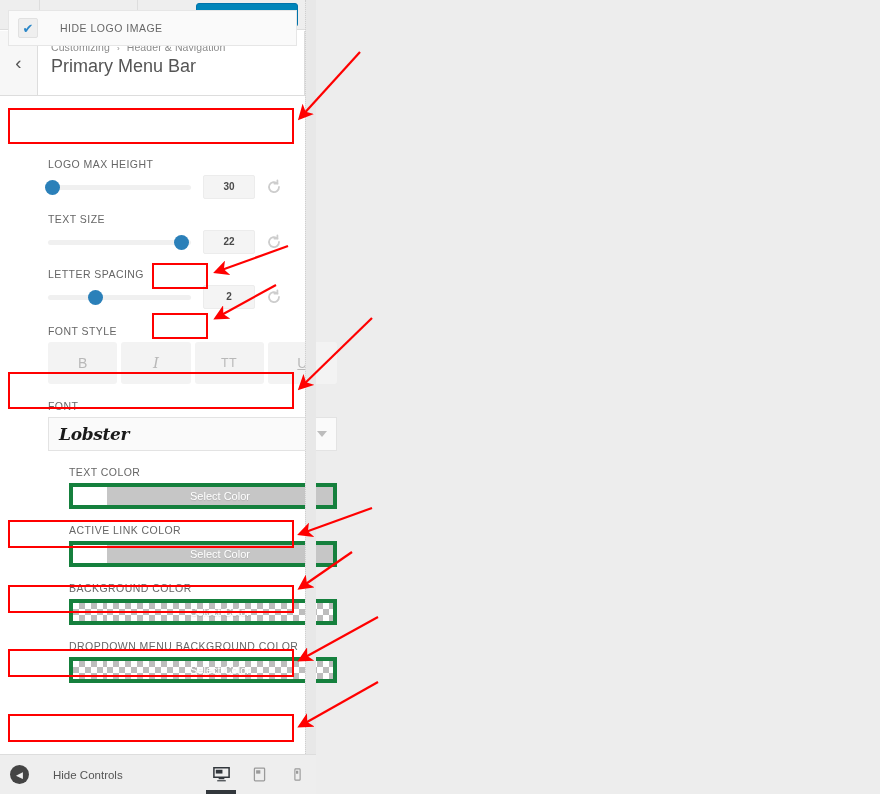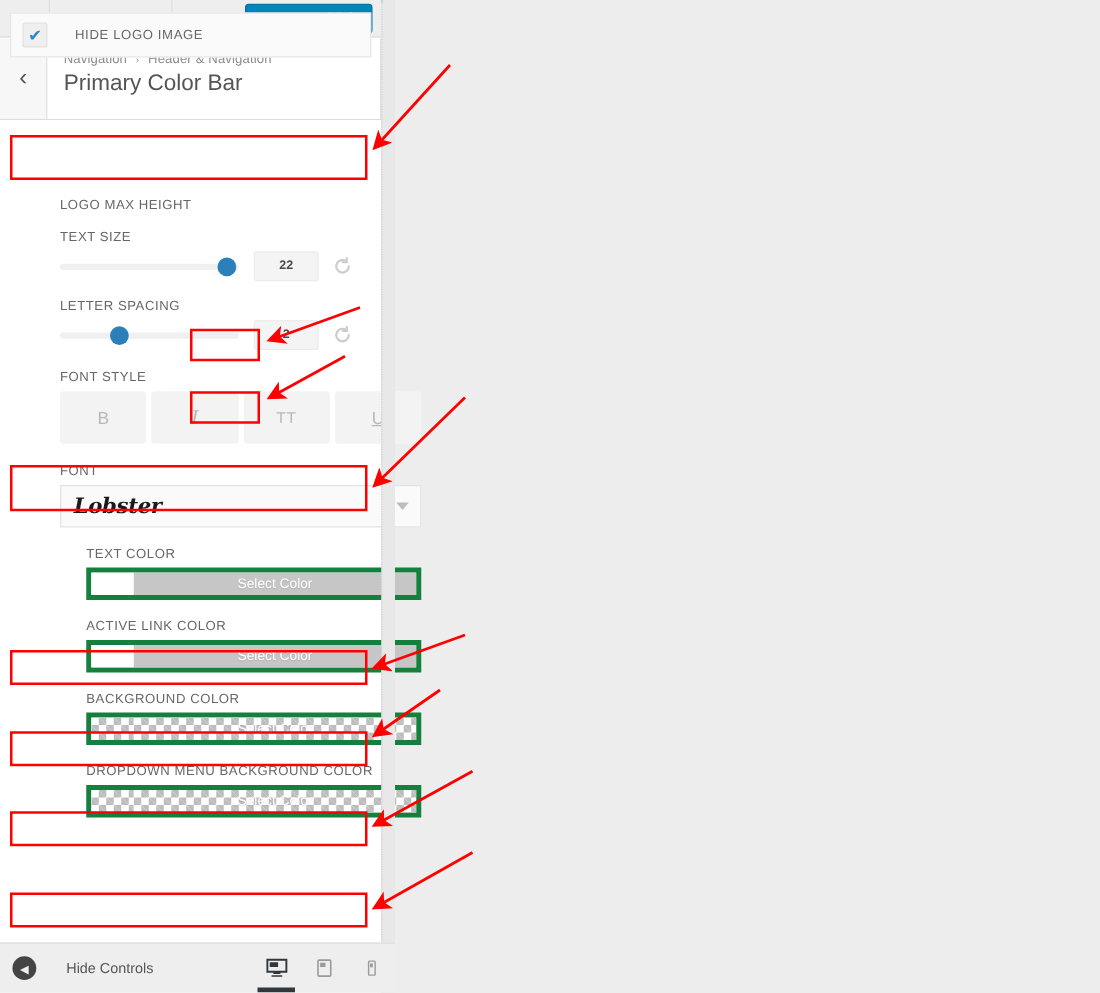--- a/index.html
+++ b/index.html
@@ -258,39 +258,52 @@
       <div class="tb-close">×</div>
       <div class="tb-collapse">↑↓</div>
       <div class="tb-spacer"></div>
       <button class="tb-save">Save &amp; Publish</button>
     </div>
 
     <div class="sec-header">
       <div class="sec-back">‹</div>
       <div class="sec-titles">
         <div class="crumb">
-          <span>Navigation</span>
+          <span>Customizing</span>
           <span class="sep">›</span>
           <span>Header &amp; Navigation</span>
         </div>
-        <div class="sec-title">Primary Color Bar</div>
+        <div class="sec-title">Primary Menu Bar</div>
       </div>
     </div>
 
     <div class="checkbox-row">
       <div class="cb-box">
         <span>✔</span>
       </div>
       <div class="cb-label">HIDE LOGO IMAGE</div>
     </div>
 
     <div class="controls" style="top:144px;margin-left:40px;">
 
       <div class="ctl slider-ctl">
         <div class="ctl-label">LOGO MAX HEIGHT</div>
+        <div class="slider-row">
+          <div class="slider-wrap">
+            <div class="slider-track"></div>
+            <div class="slider-handle" id="h-logo" style="left: 3%;"></div>
+          </div>
+          <div class="num-field">30</div>
+          <div class="reset-icon">
+            <svg viewBox="0 0 16 16" width="16" height="16" fill="none" stroke="currentColor" stroke-width="1.8" stroke-linecap="round">
+              <path d="M13 8a5 5 0 1 1-1.6-3.6"></path>
+                <path d="M11.4 1.5v3.1h-3.1"></path>
+            </svg>
+          </div>
+        </div>
       </div>
 
 
       <div class="ctl slider-ctl">
         <div class="ctl-label">TEXT SIZE</div>
         <div class="slider-row">
           <div class="slider-wrap">
             <div class="slider-track"></div>
             <div class="slider-handle" id="h-textsize" style="left: 93%;"></div>
           </div>

